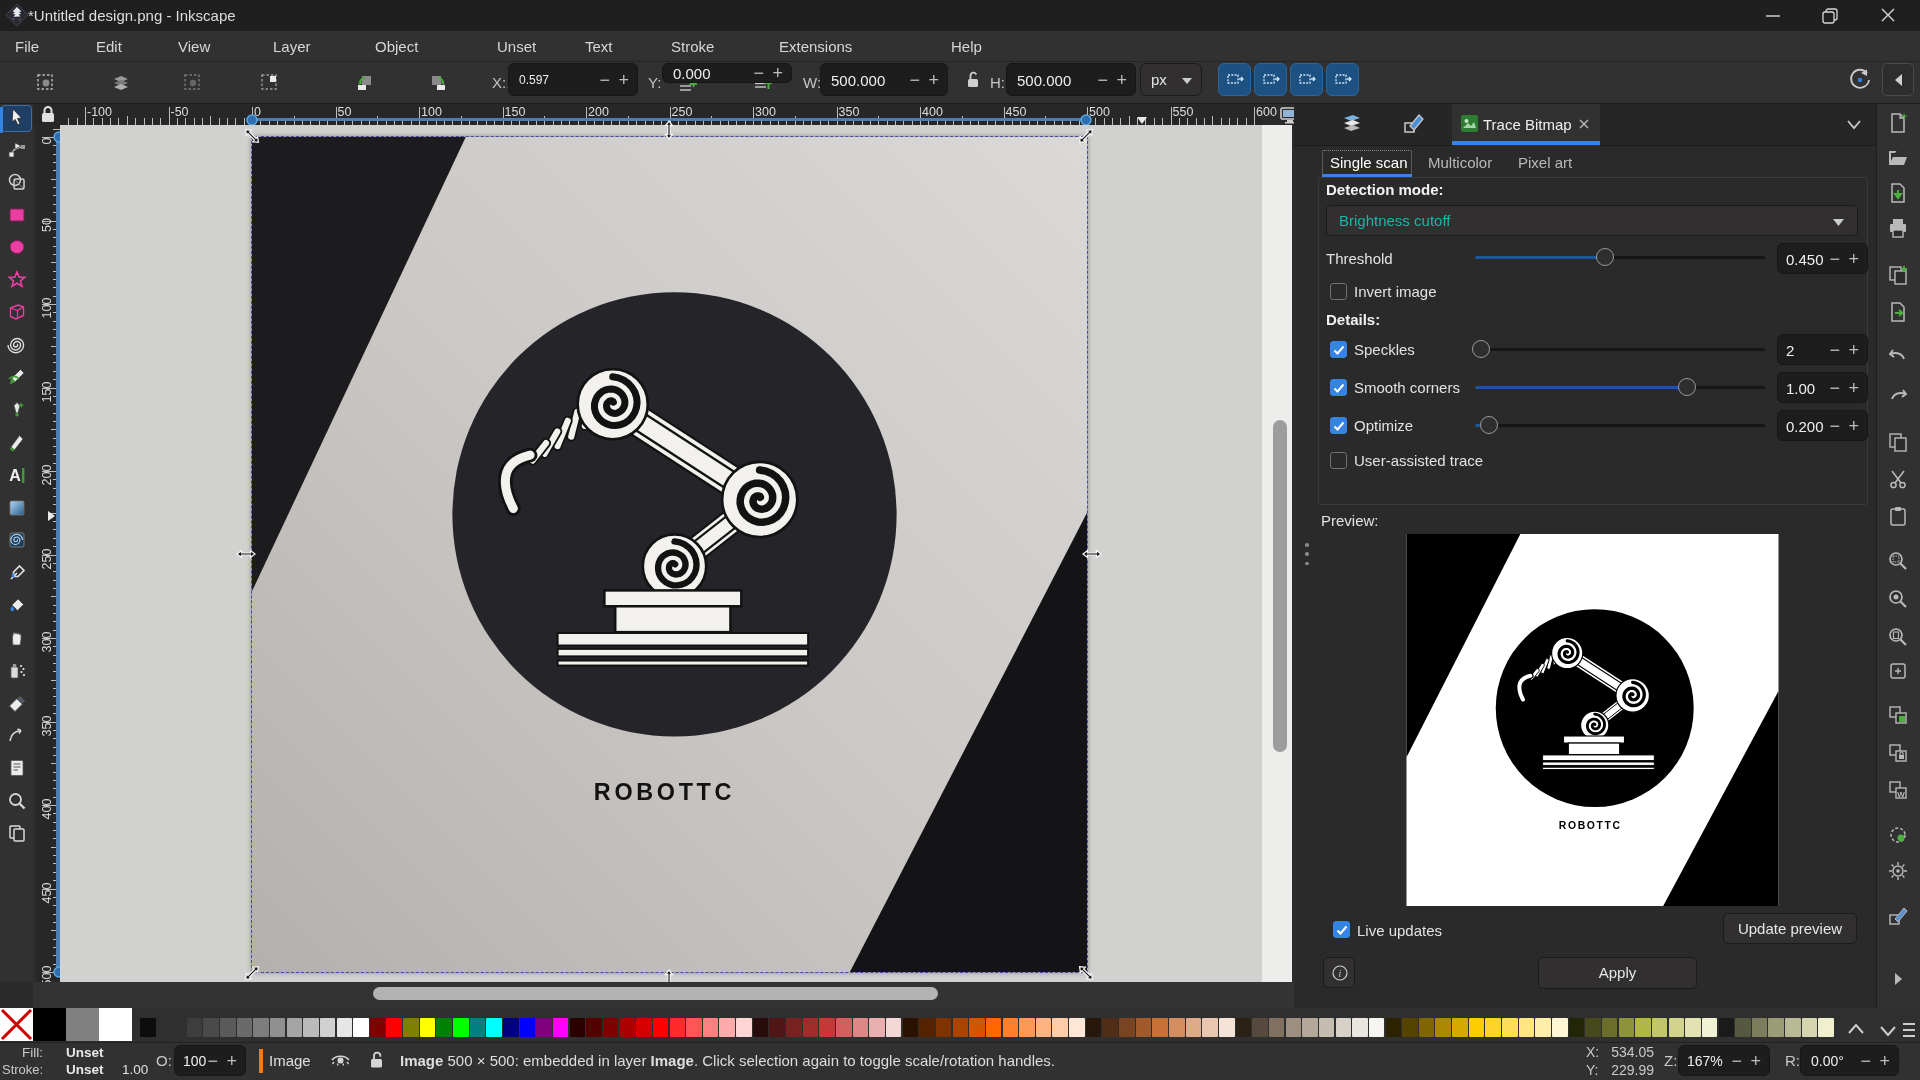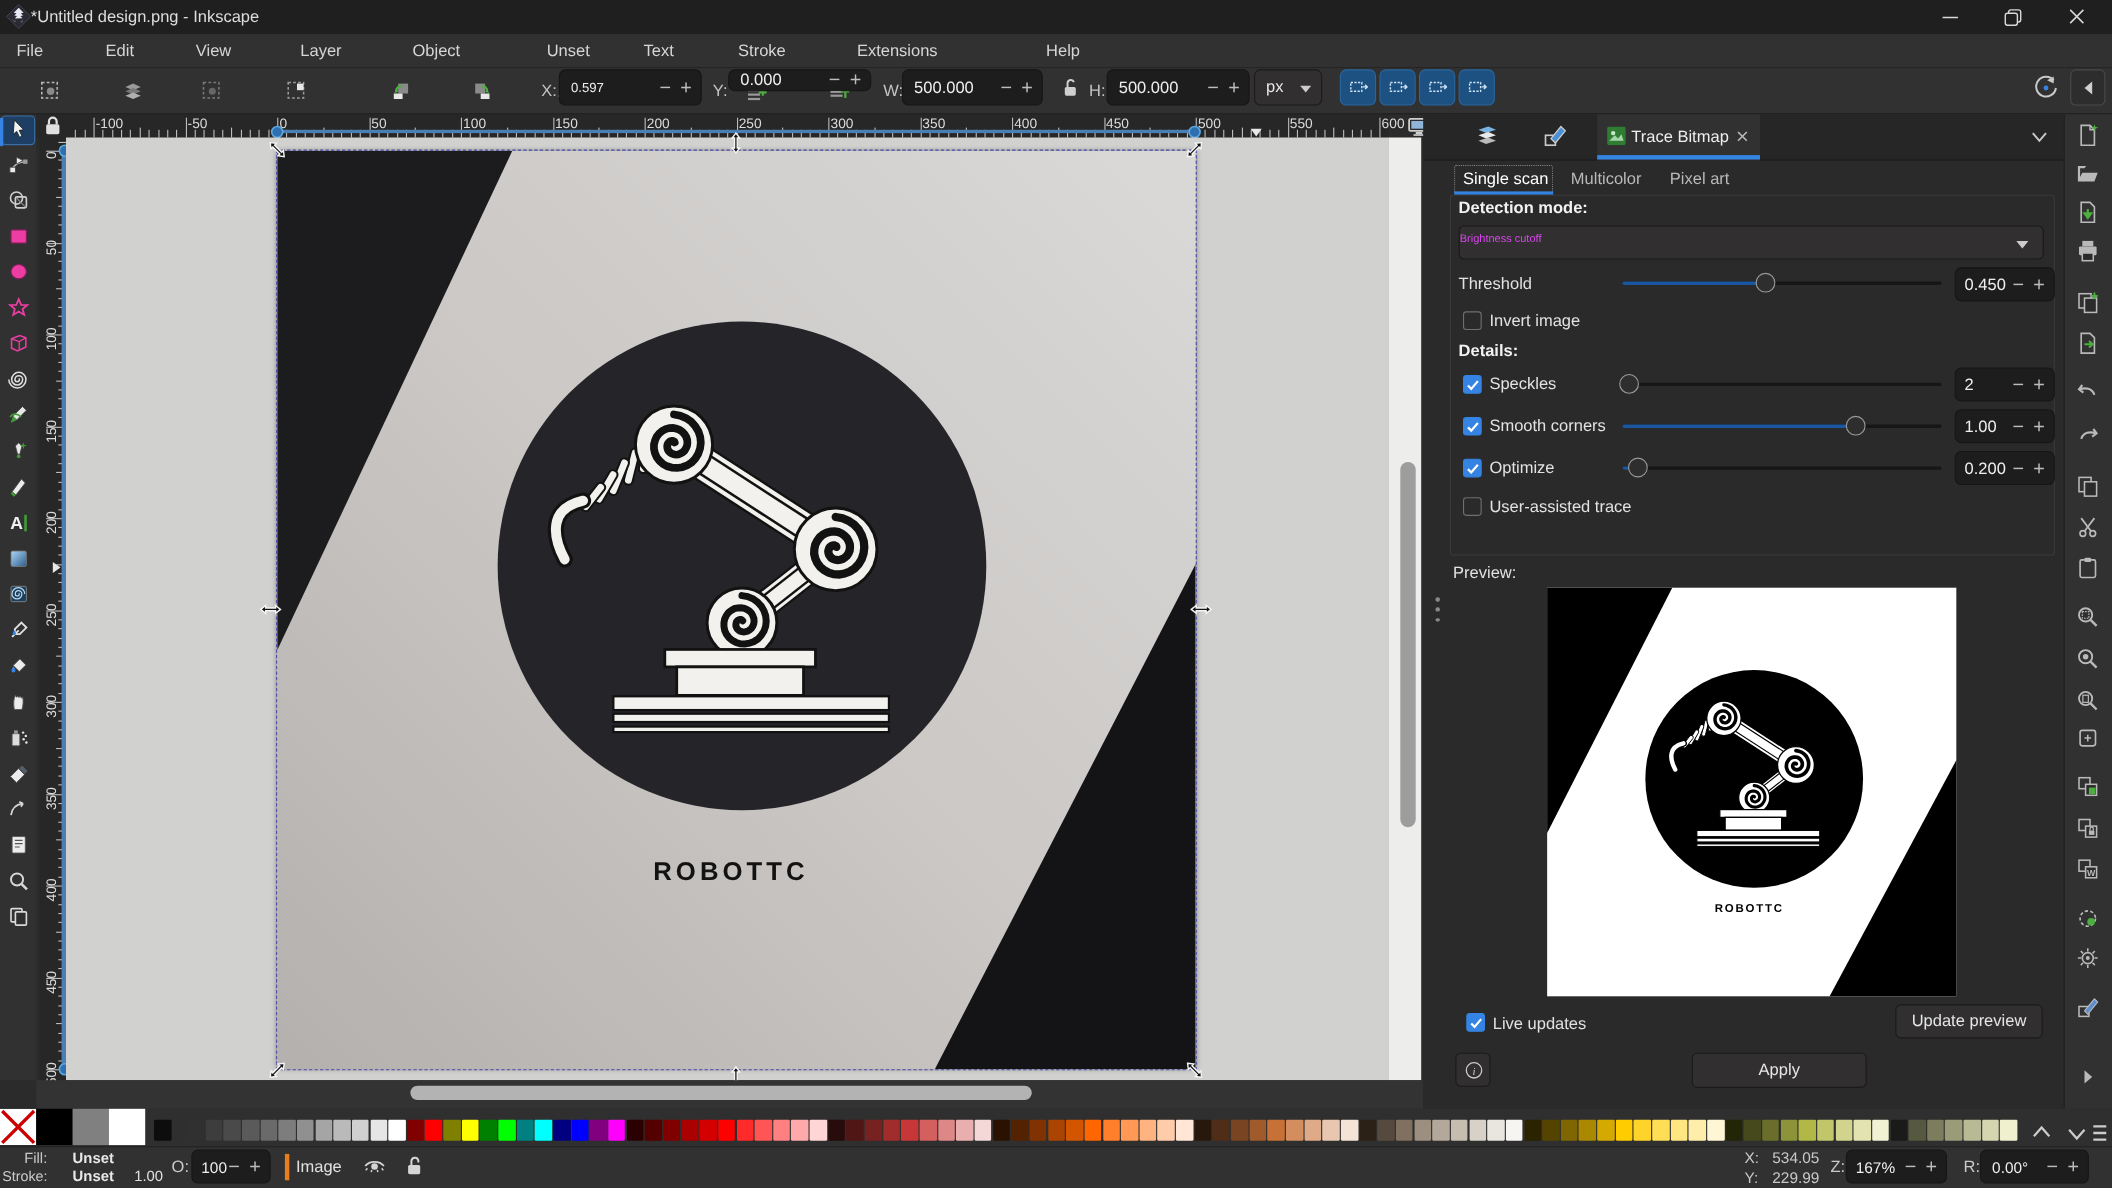--- a/index.html
+++ b/index.html
@@ -743,21 +743,21 @@
       <path d="M2 2 L8 9 L14 2" stroke="#c9c9c9" stroke-width="1.8" fill="none"></path>
     </svg>
 <div class="abs" style="left:1322px;top:150px;width:90px;height:26px;border:1px dotted #888;border-radius:2px"></div>
 <div class="plabel" style="left:1330px;top:154px;color:#ffffff">Single scan</div>
 <div class="abs" style="left:1322px;top:174px;width:90px;height:3px;background:#3584e4"></div>
 <div class="plabel" style="left:1428px;top:154px;color:#b9b9b9">Multicolor</div>
 <div class="plabel" style="left:1518px;top:154px;color:#b9b9b9">Pixel art</div>
 <div class="abs" style="left:1318px;top:177px;width:550px;height:328px;border:1px solid #3a3a3a;border-radius:3px"></div>
 <div class="pbold" style="left:1326px;top:181px">Detection mode:</div>
 <div class="abs" style="left:1326px;top:205px;width:532px;height:31px;background:#312f2f;border:1px solid #1a1a1a;border-radius:5px">
-<span style="position:absolute;left:0;top:6px;color:#d946ef;font-size:10px">Brightness cutoff</span>
+<span style="position:absolute;left:12px;top:6px;color:#14b8a6;font-size:15px">Brightness cutoff</span>
 <svg style="position:absolute;right:12px;top:12px" width="13" height="9" viewBox="0 0 13 9">
         <path d="M1 1 L6.5 8 L12 1 Z" fill="#cccccc"></path>
       </svg>
     </div>
 <div class="plabel" style="left:1326px;top:250px">Threshold</div>
 <div class="sltrack" style="left:1475px;top:256px;width:290px"></div>
     <div class="slfill" style="left:1475px;top:256px;width:130px"></div>
     <div class="slhandle" style="left:1596px;top:248px"></div>
 <div class="spin" style="left:1777px;top:243px;width:91px;height:31px">
       <span class="sv" style="font-size:15px;left:8px">0.450</span>
@@ -1098,20 +1098,21 @@
 <div class="st" style="left:269px;top:1052px;font-size:15px;color:#e0e0e0">Image</div>
 <svg class="abs" style="left:331px;top:1052px" width="19" height="15" viewBox="0 0 19 15">
       <path d="M1 8 C5 3 14 3 18 8" stroke="#d5d5d5" stroke-width="1.6" fill="none"></path>
       <circle cx="9.5" cy="8.5" r="3" fill="#d5d5d5"></circle>
       <path d="M3 10 L1.5 12 M7 11.5 L6.5 13.5 M12 11.5 L12.5 13.5 M16 10 L17.5 12" stroke="#d5d5d5" stroke-width="1.3"></path>
     </svg>
 <svg class="abs" style="left:368px;top:1050px" width="18" height="19" viewBox="0 0 18 19">
       <rect x="3" y="9" width="11" height="8.5" rx="1.5" fill="#d5d5d5"></rect>
       <path d="M6 9 L6 5.5 A3.2 3.2 0 0 1 12.3 5 L12.3 6.8" stroke="#d5d5d5" stroke-width="1.8" fill="none"></path>
     </svg>
+<div class="st" style="left:400px;top:1052px;font-size:15px;color:#dddddd"><b>Image</b> 500 × 500: embedded in layer <b>Image</b>. Click selection again to toggle scale/rotation handles.</div>
 <div class="st" style="left:1586px;top:1044px">X:</div>
 <div class="st" style="left:1608px;top:1044px;width:46px;text-align:right">534.05</div>
 <div class="st" style="left:1586px;top:1062px">Y:</div>
 <div class="st" style="left:1608px;top:1062px;width:46px;text-align:right">229.99</div>
 <div class="st" style="left:1664px;top:1052px;font-size:15px">Z:</div>
 <div class="spin" style="left:1678px;top:1045px;width:92px;height:31px">
       <span class="sv" style="font-size:14px;left:8px">167%</span>
       <span class="sm" style="right:27px">−</span>
       <span class="sp" style="right:8px">+</span>
     </div>

